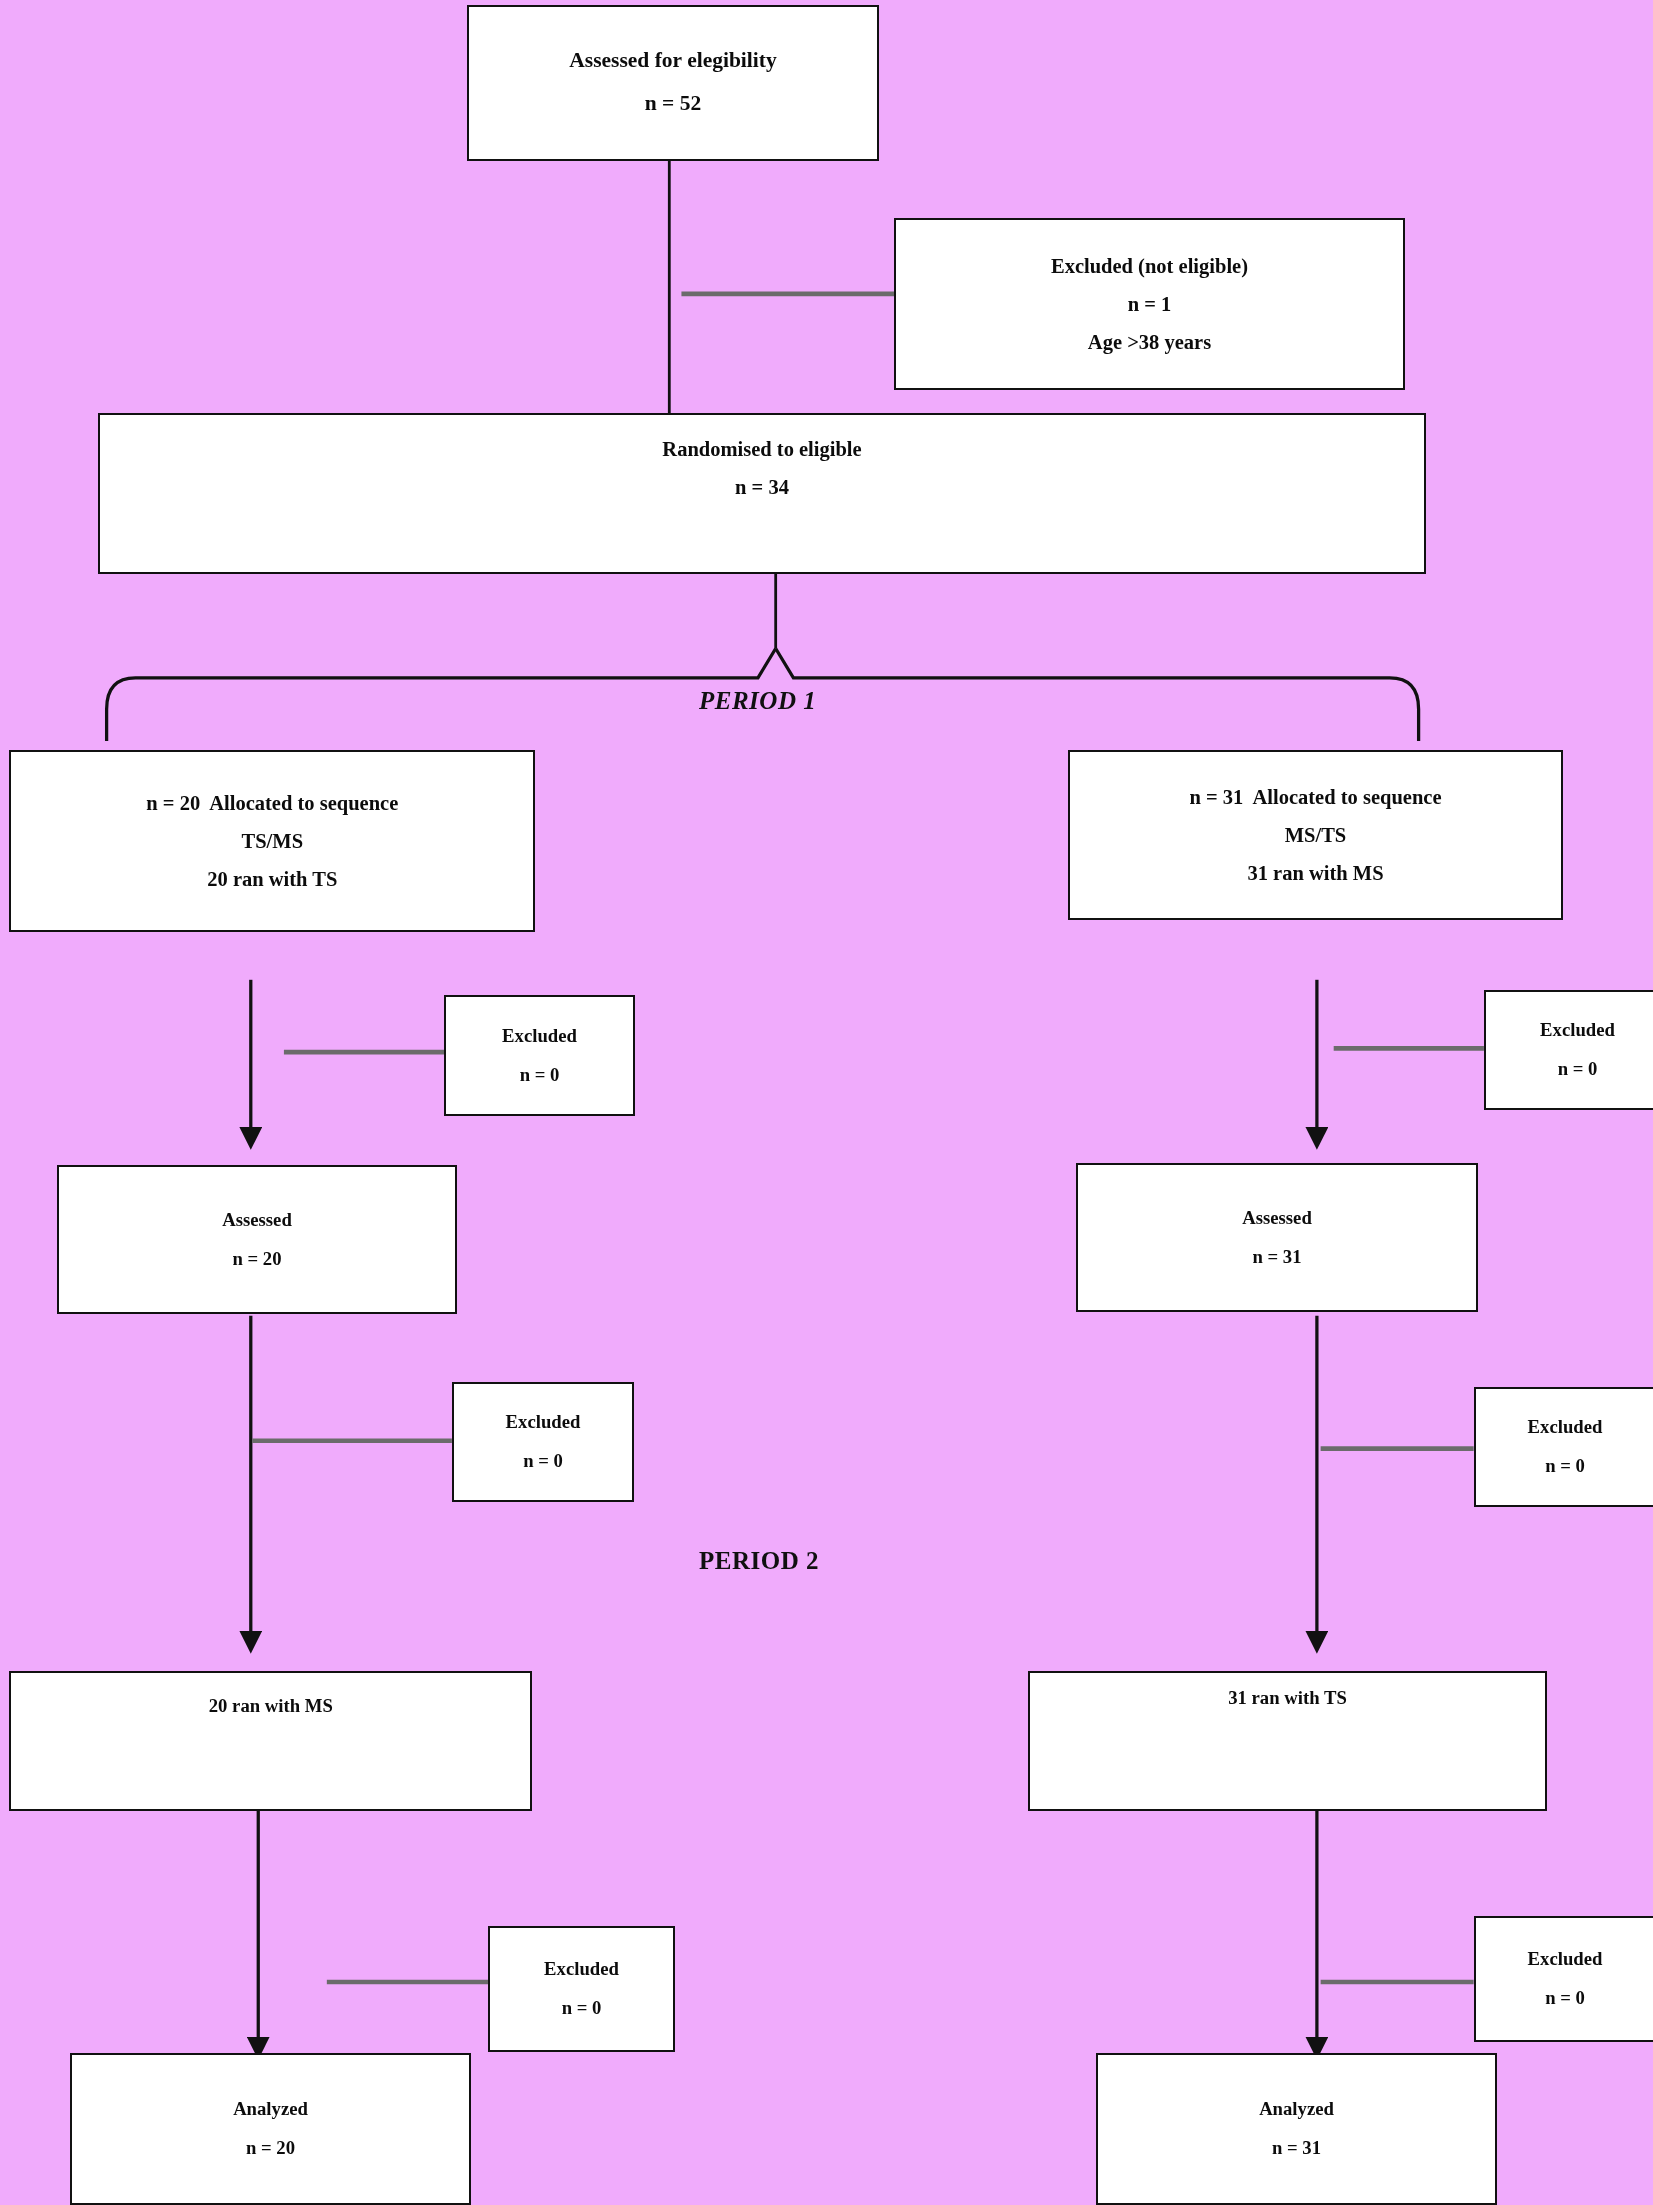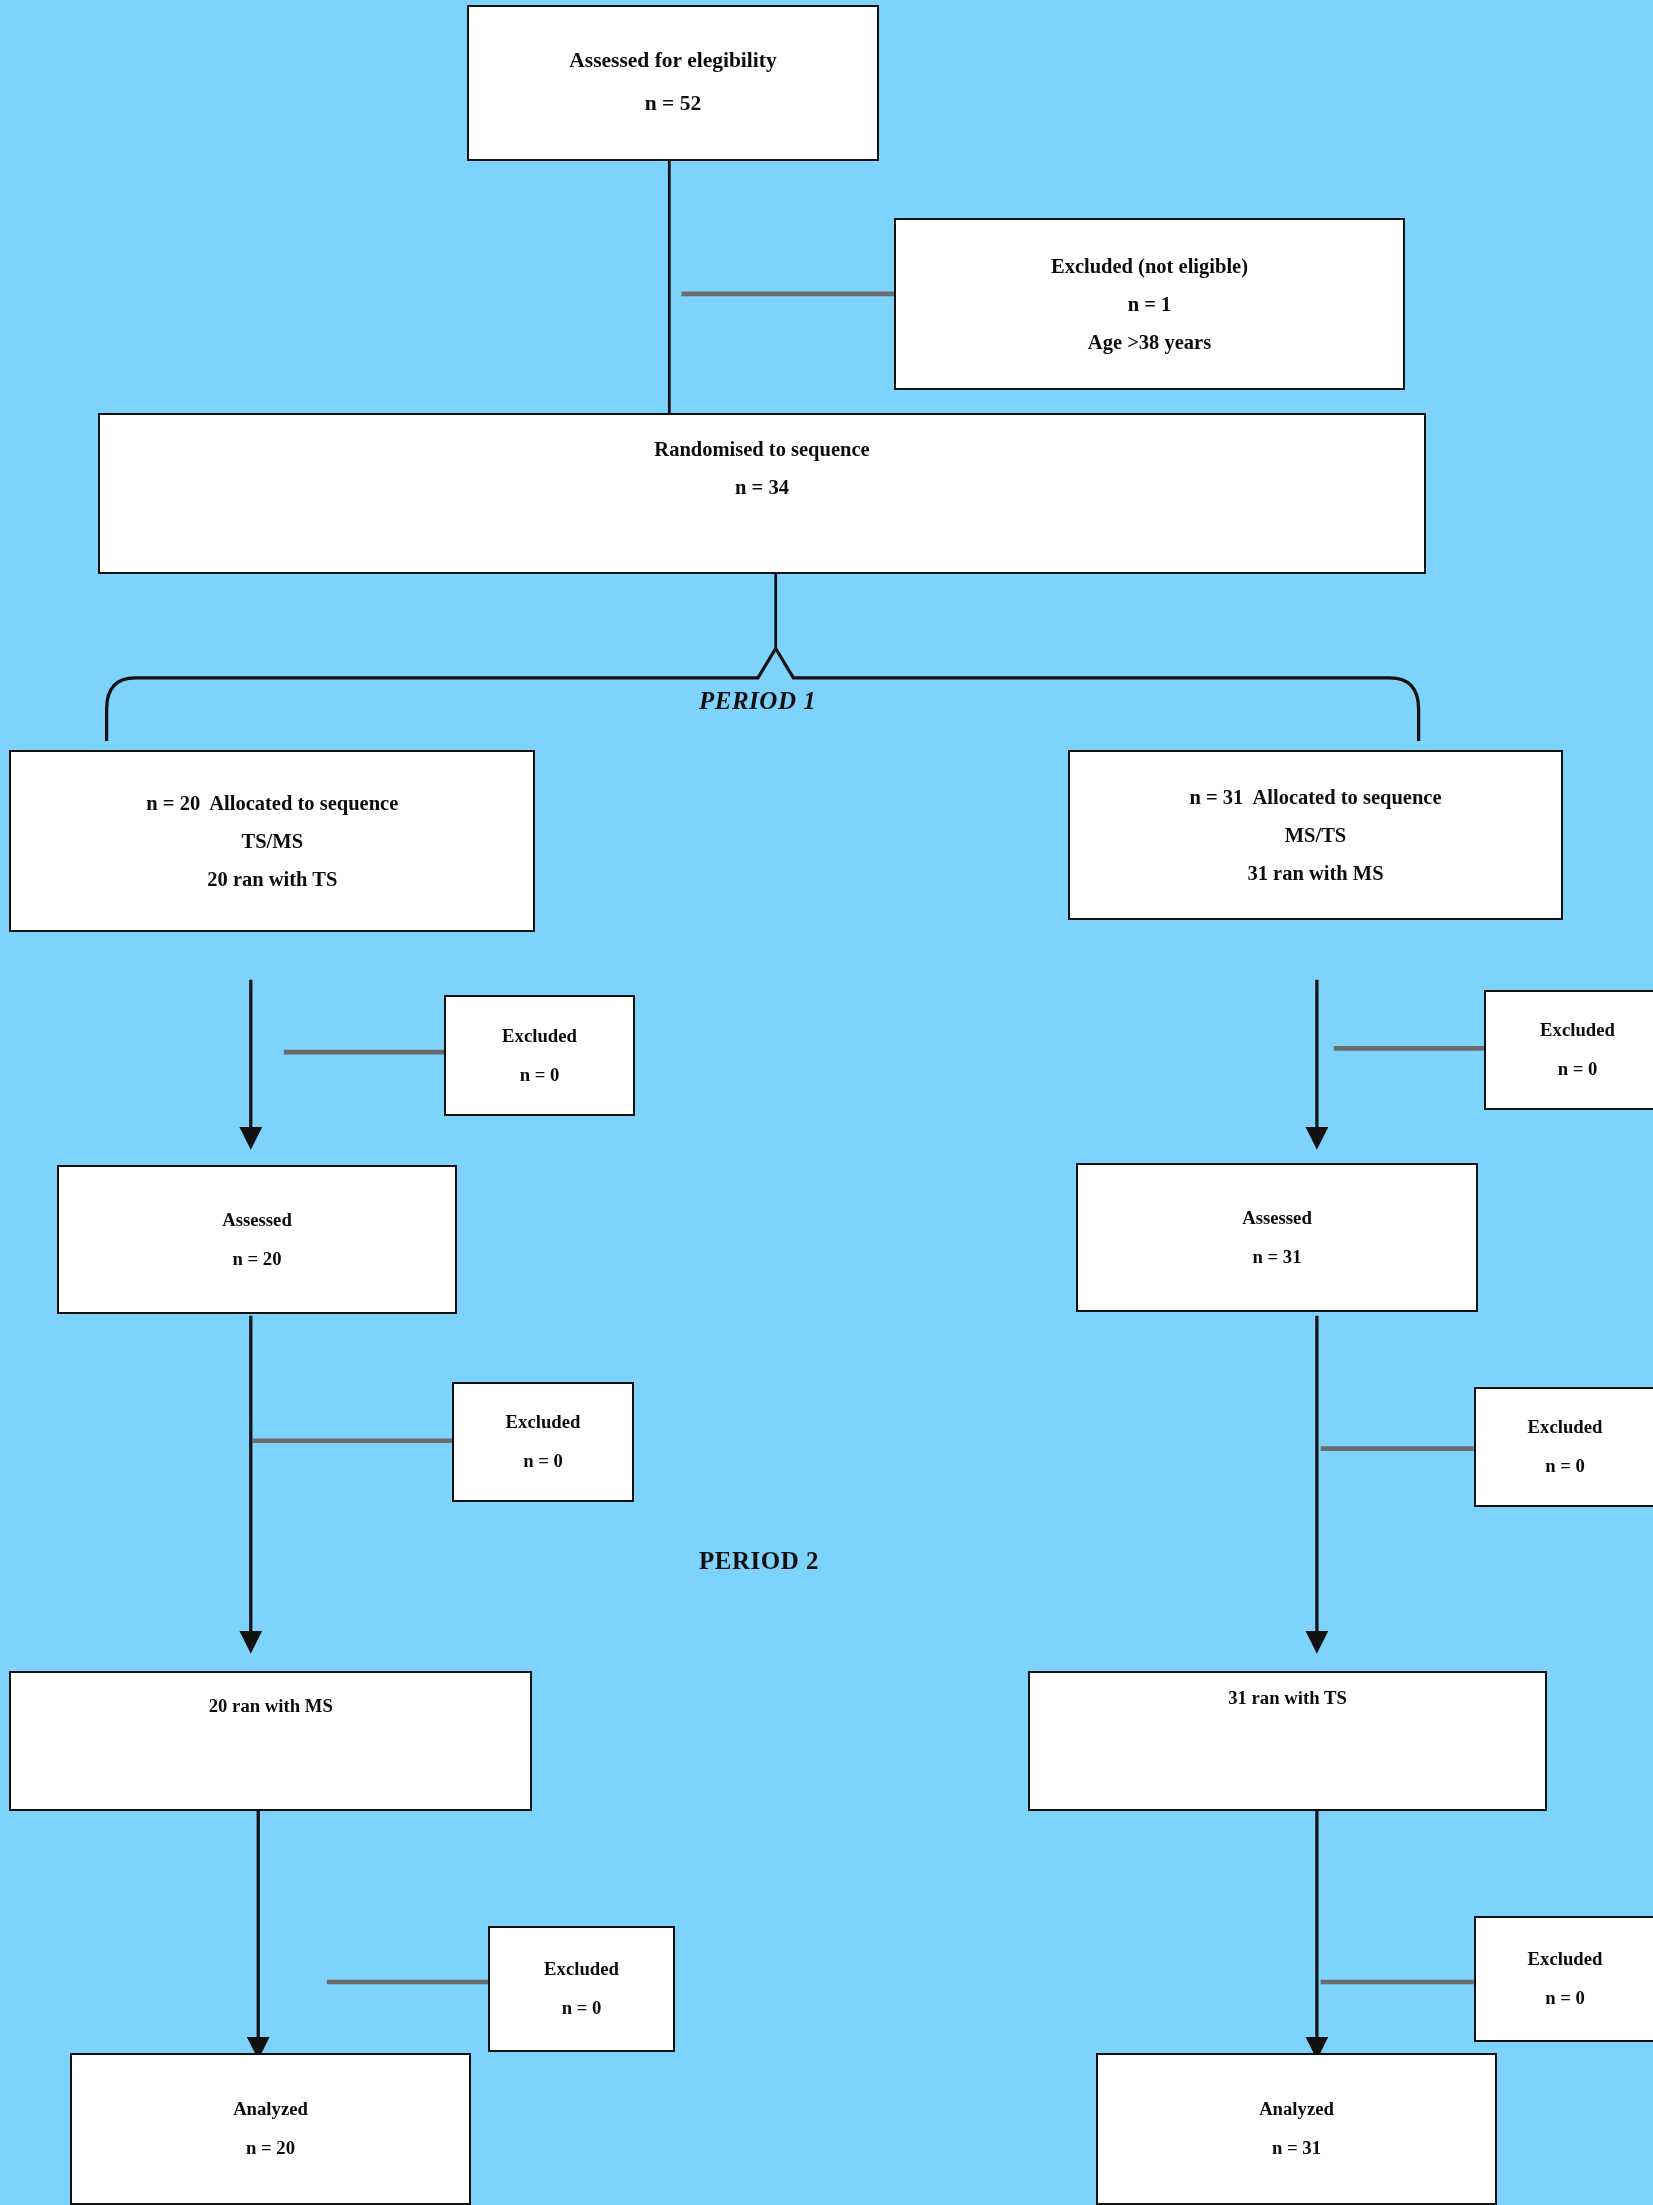--- a/index.html
+++ b/index.html
@@ -9,21 +9,21 @@
     background: #ffffff;
   }
   body {
     font-family: "Liberation Serif", "DejaVu Serif", serif;
     color: #000000;
   }
   #diagram-root {
     position: relative;
     width: 1654px;
     height: 2205px;
-    background: #7dd3fc;
+    background: #f0abfc;
     overflow: hidden;
   }
   
   #connector-layer {
     position: absolute;
     left: 0;
     top: 0;
     width: 1654px;
     height: 2205px;
     pointer-events: none;
@@ -121,21 +121,21 @@
   </div>
 
   <div class="node-box sz-md gap-md" style="left:894px; top:218px; width:511px; height:172px;">
     <span class="node-line">Excluded (not eligible)</span>
     <span class="node-line">n = 1</span>
     <span class="node-line">Age &gt;38 years</span>
   </div>
 
   <div class="node-box sz-md gap-md" style="left:98px; top:413px; width:1328px; height:161px;
               padding-bottom:51px;">
-    <span class="node-line">Randomised to sequence</span>
+    <span class="node-line">Randomised to eligible</span>
     <span class="node-line">n = 34</span>
   </div>
 
   <div class="period-label" style="left:699px; top:687px;font-style:italic;">PERIOD 1</div>
 
   <div class="node-box sz-md gap-md" style="left:9.3px; top:750px; width:526px; height:182px;">
     <span class="node-line">n = 20  Allocated to sequence</span>
     <span class="node-line">TS/MS</span>
     <span class="node-line">20 ran with TS</span>
   </div>

